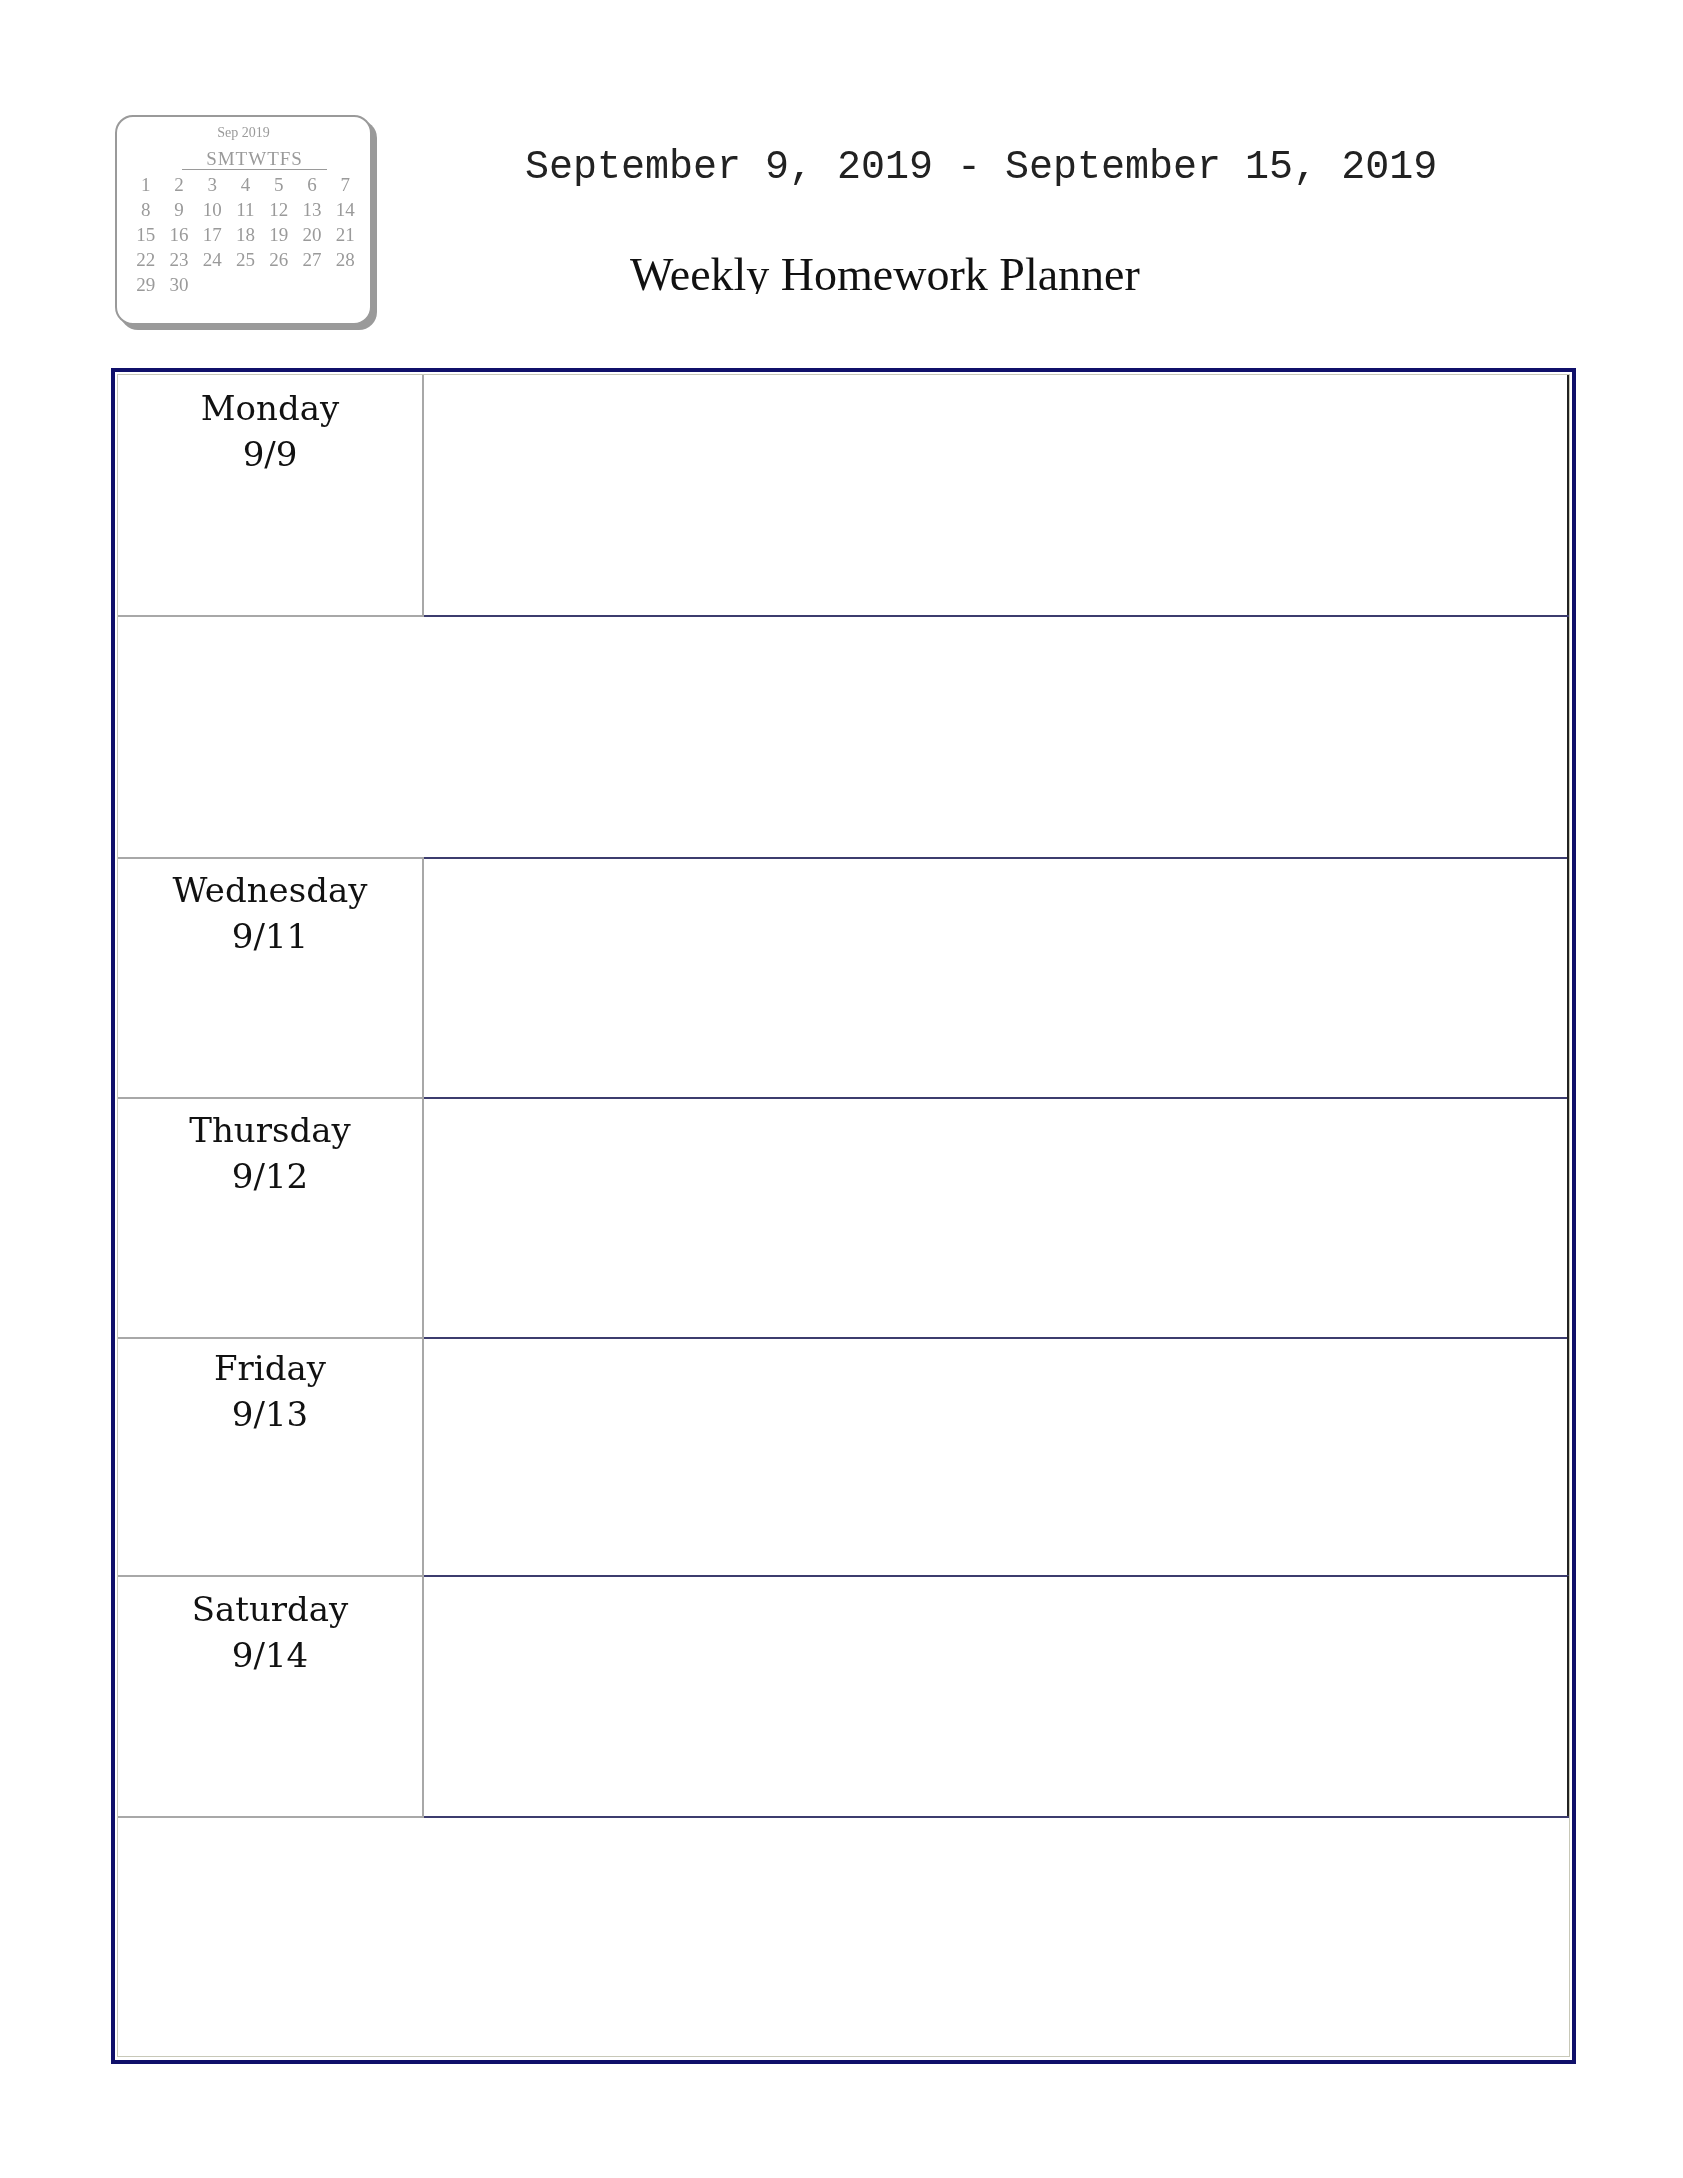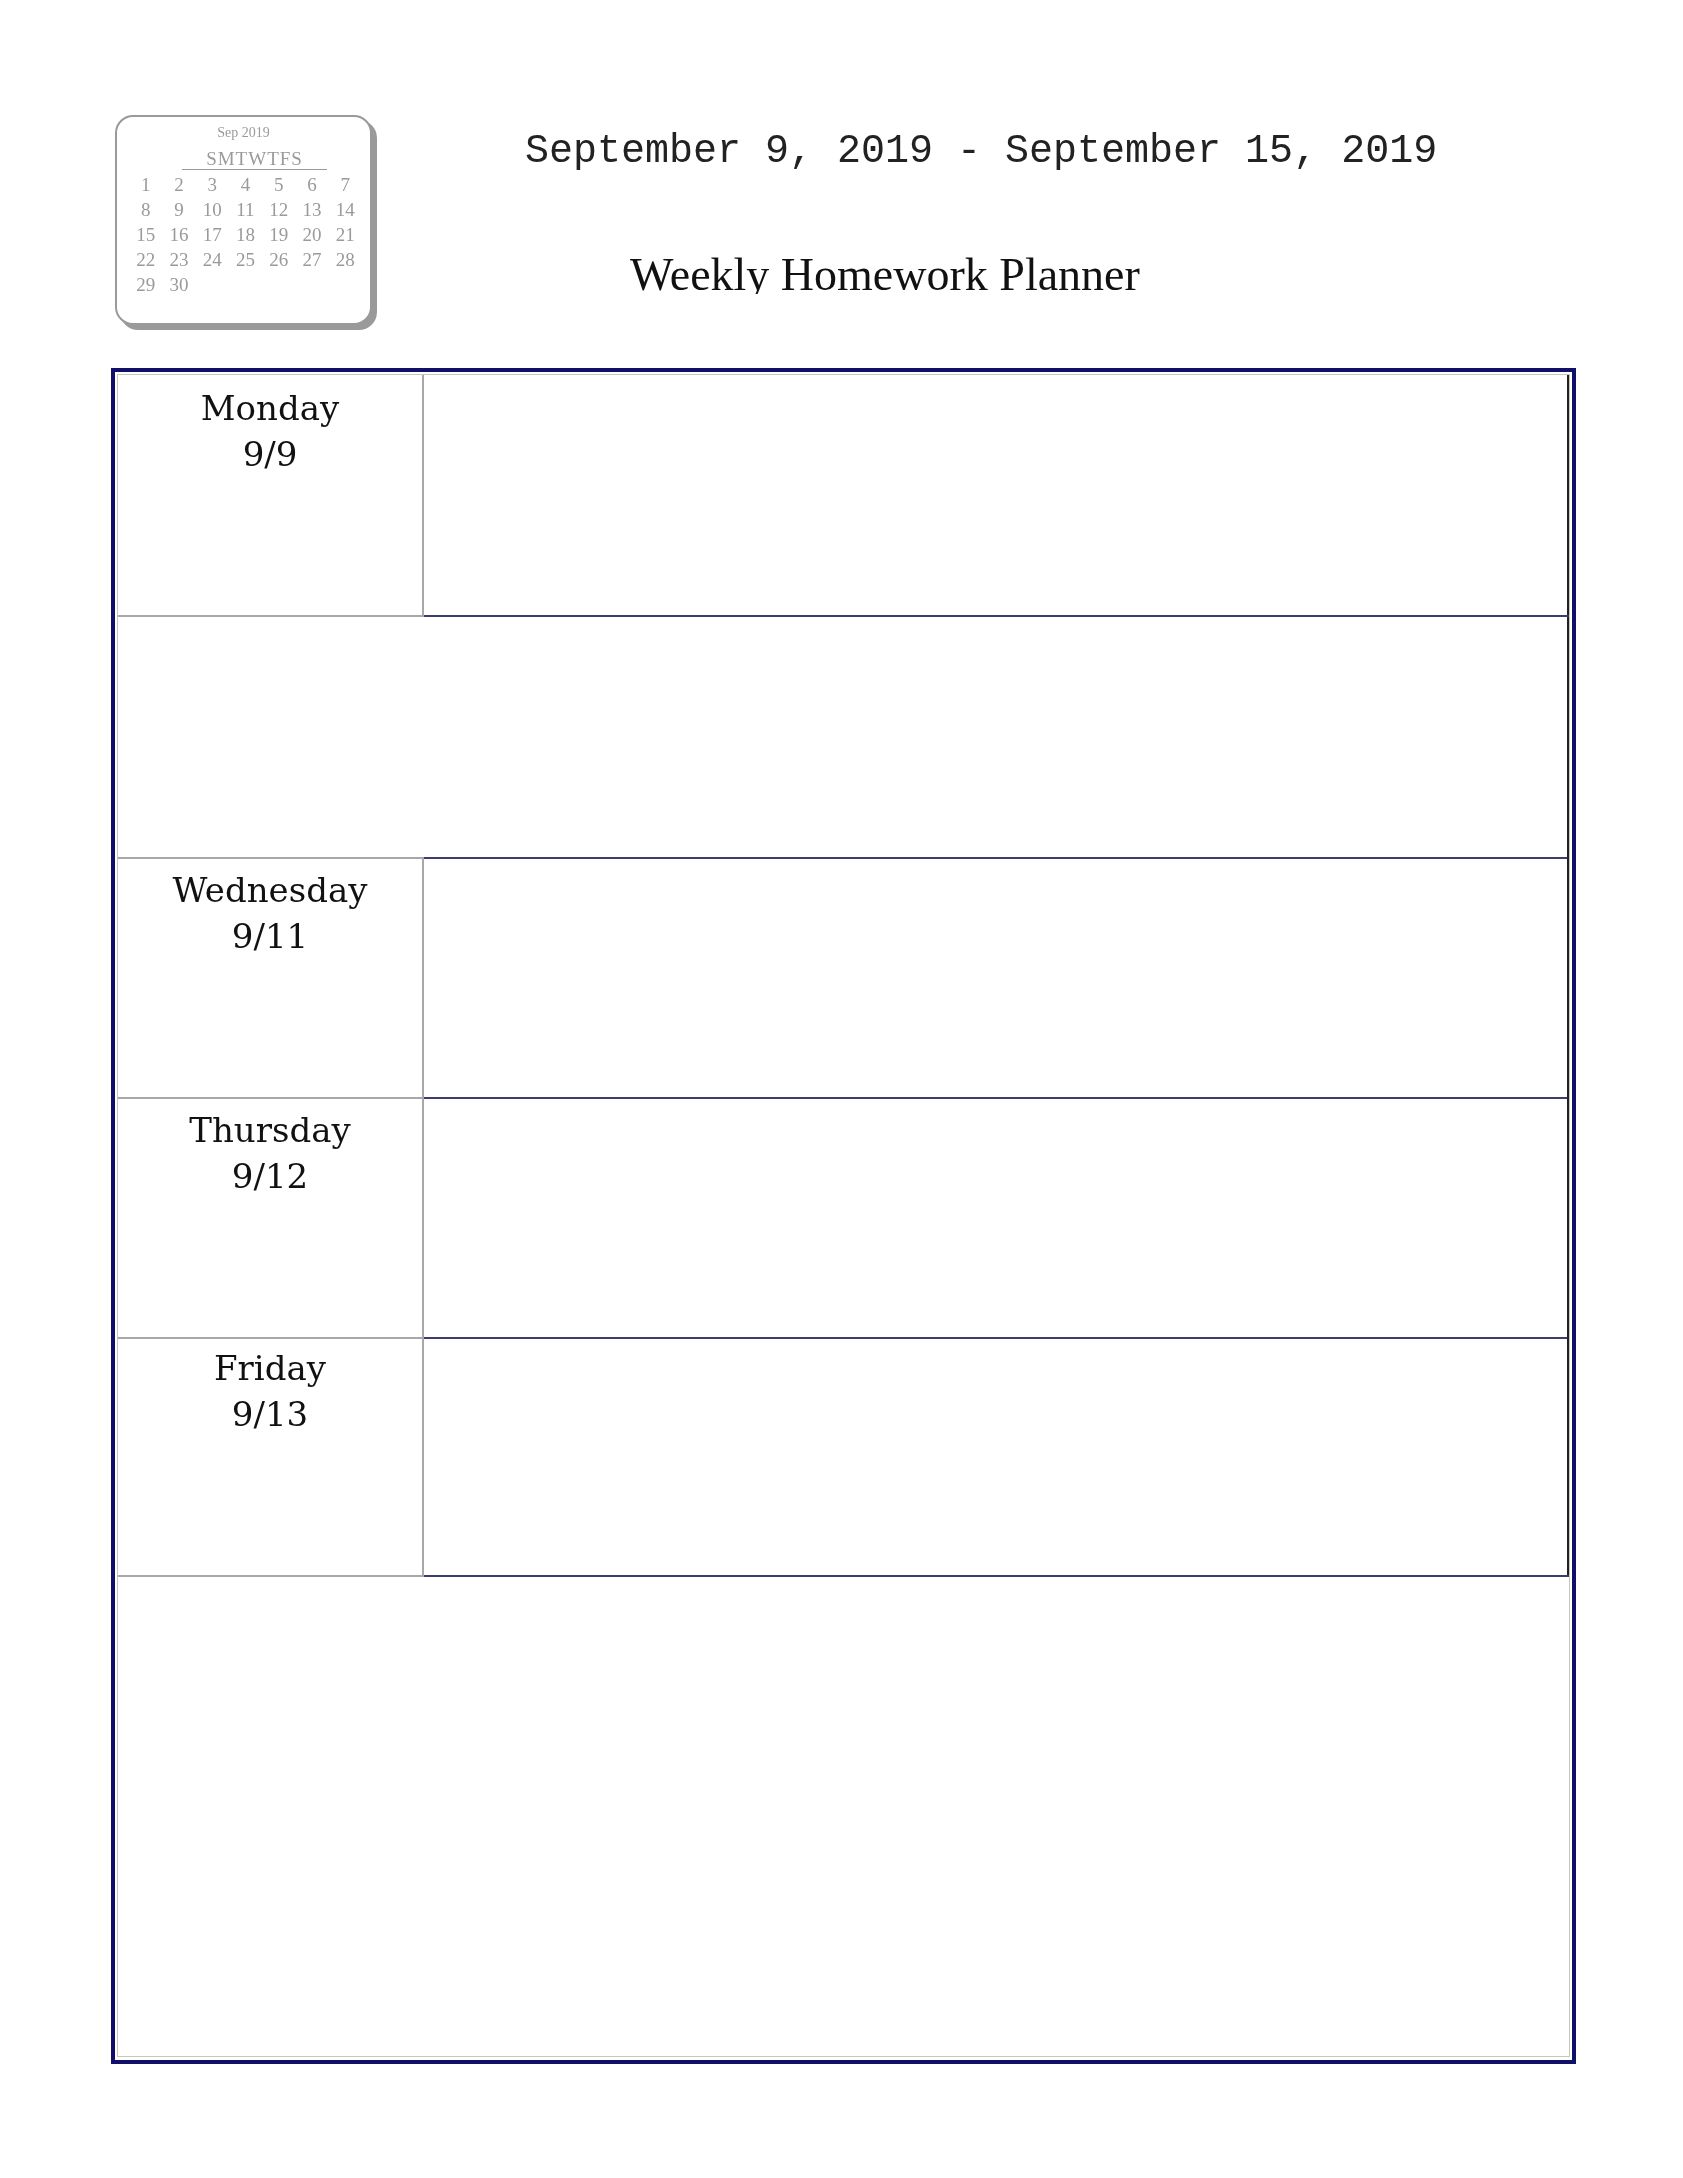--- a/index.html
+++ b/index.html
@@ -15,21 +15,21 @@
   .mini-cal .cal-title { position: absolute; top: 8px; left: 0; right: 0; text-align: center; font-size: 14px; }
   .mini-cal .cal-head {
     position: absolute; top: 32px; left: 65px; width: 145px; text-align: center;
     font-size: 19px; letter-spacing: 1px; border-bottom: 1px solid #9a9a9a; line-height: 20px;
   }
   .mini-cal .cal-grid { position: absolute; top: 55px; left: 12px; right: 8px; }
   .mini-cal .cal-row { display: flex; height: 25px; line-height: 25px; font-size: 19px; }
   .mini-cal .cal-cell { width: 35px; text-align: center; }
 
   .date-range {
-    position: absolute; left: 525px; top: 129px; width: 931px;
+    position: absolute; left: 525px; top: 145px; width: 931px;
     font-family: "Liberation Mono", monospace; font-size: 40px; color: #222; white-space: nowrap;
   }
   .page-title {
     position: absolute; left: 630px; top: 248px; height: 46px; overflow: hidden;
     font-family: "Liberation Serif", serif; font-size: 46px; color: #111; white-space: nowrap; line-height: 53px;
   }
 
   .planner {
     position: absolute; left: 111px; top: 368px; width: 1465px; height: 1696px;
     border: 4px solid #10106a; box-sizing: border-box; background: #fff;
@@ -150,17 +150,26 @@
     <div class="day-row" style="top:960px;">
       <div class="day-cell">
         <span class="day-name">Friday</span>
         <span class="day-date">9/13</span>
       </div>
       <div class="notes-cell"></div>
       <div class="sep-left"></div>
       <div class="sep-right"></div>
     </div>
 
+    <div class="day-row" style="top:1201px;">
+      <div class="day-cell">
+        <span class="day-name">Saturday</span>
+        <span class="day-date">9/14</span>
+      </div>
+      <div class="notes-cell"></div>
+      <div class="sep-left"></div>
+      <div class="sep-right"></div>
+    </div>
 
 
   </div>
 </div>
 
 
 </body></html>

